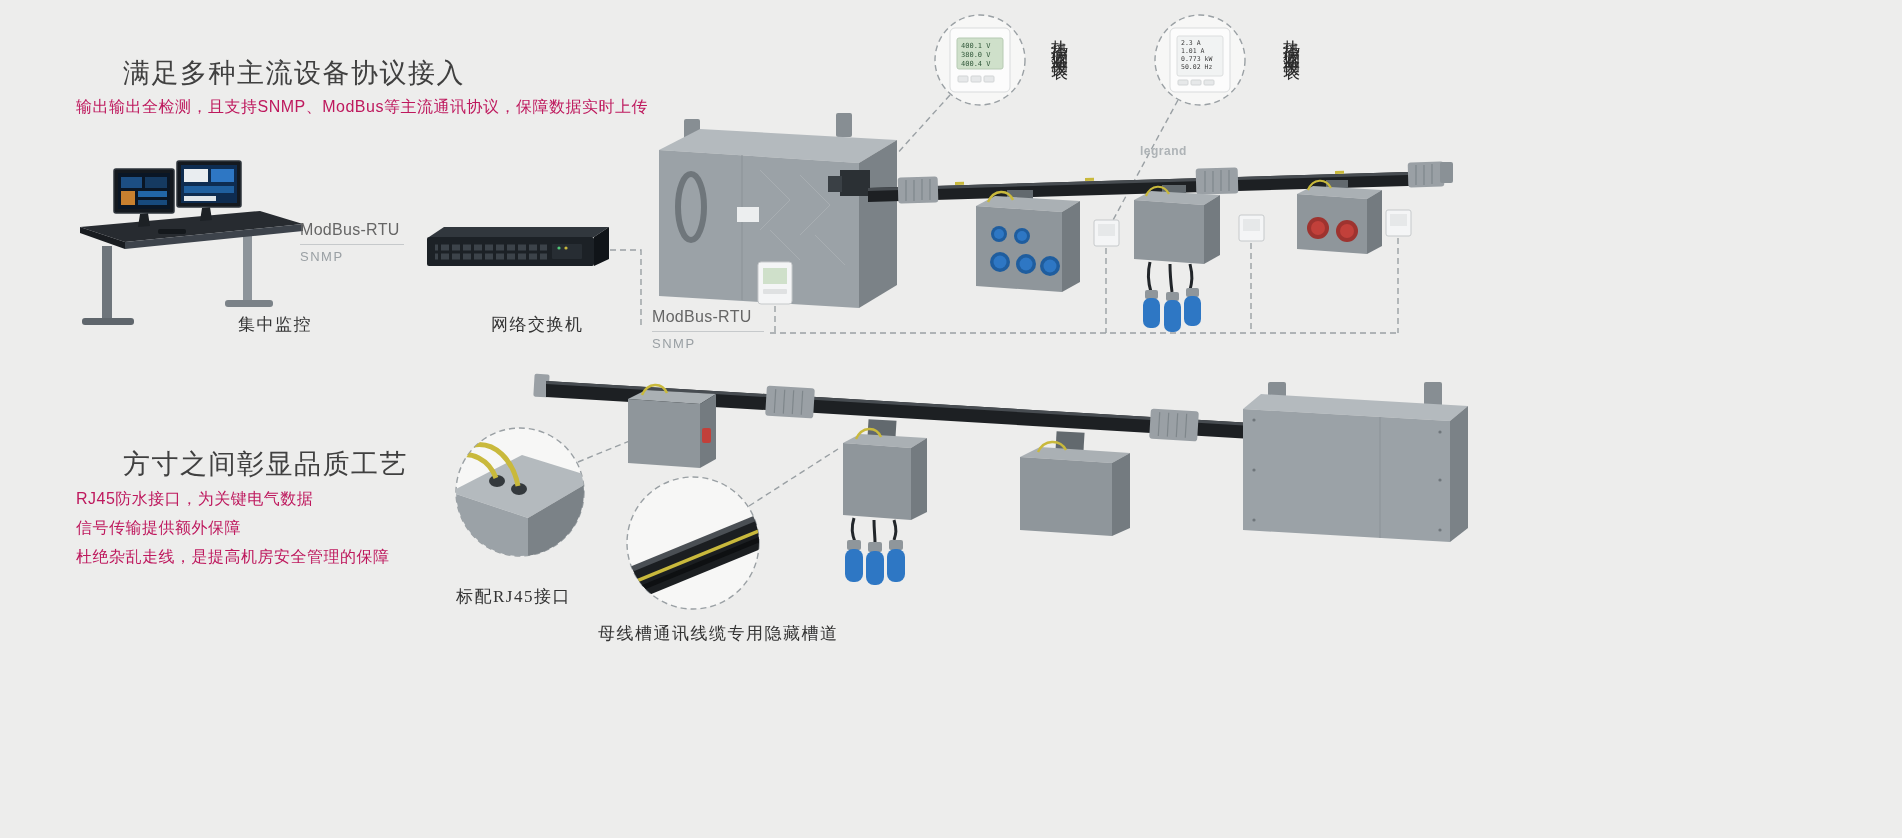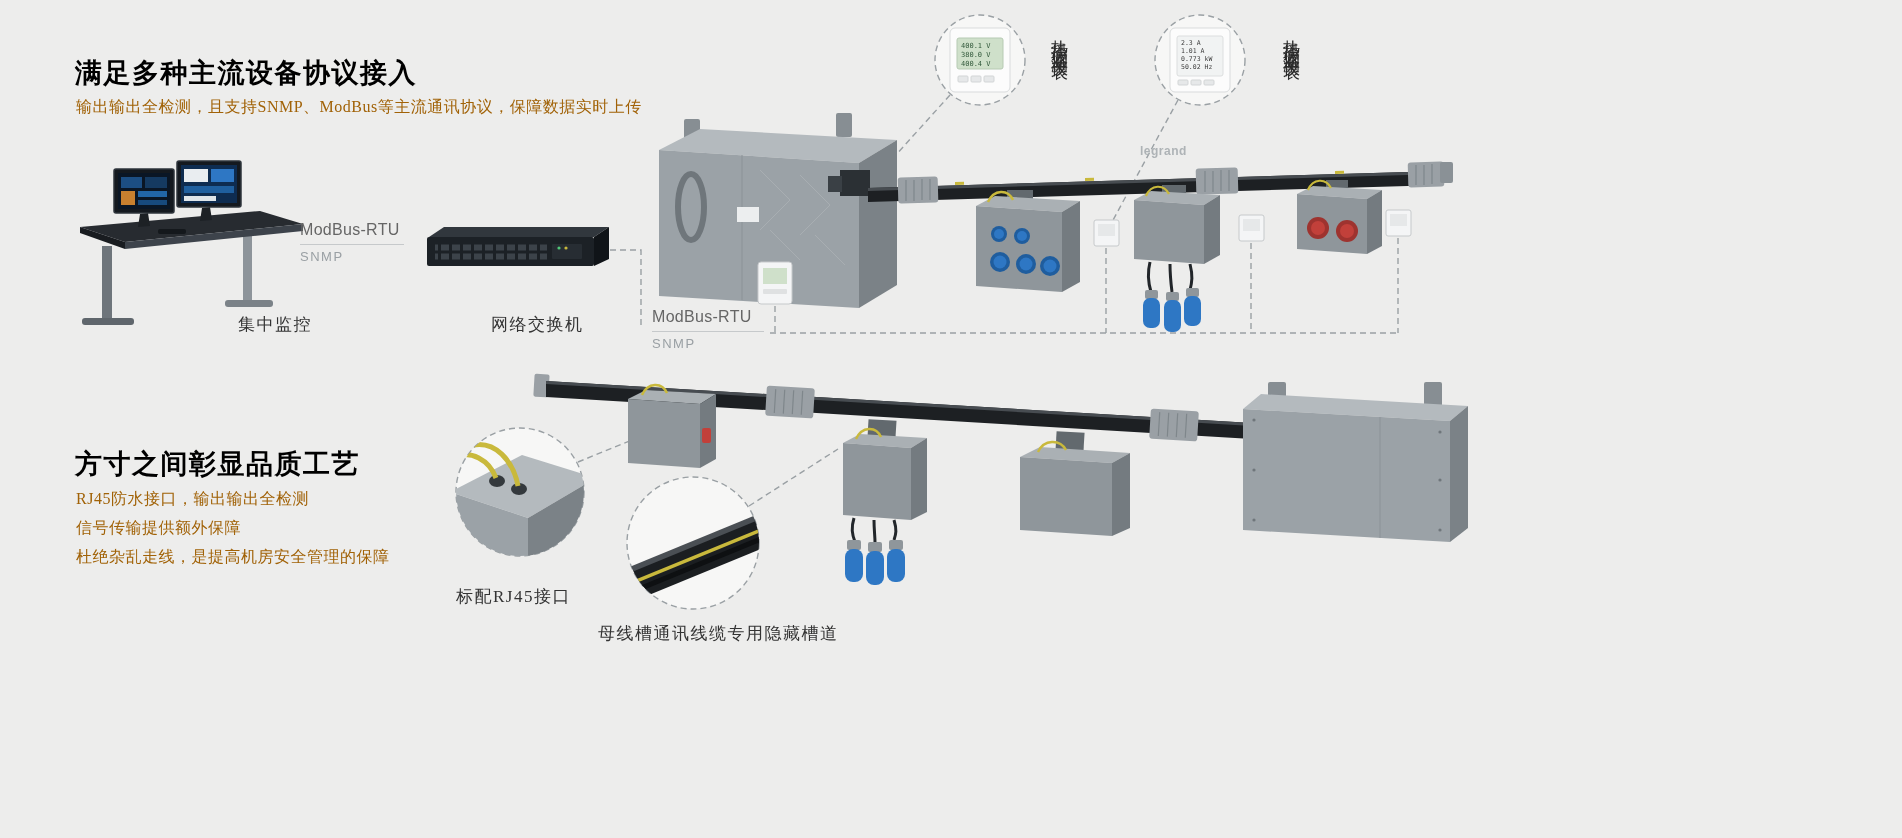--- a/index.html
+++ b/index.html
@@ -1,21 +1,21 @@
 <!DOCTYPE html>
 <html><head>
 <meta charset="utf-8">
 <style>
   * { margin:0; padding:0; box-sizing:border-box; }
   html,body { background:#ededec; }
   body { font-family:"Liberation Sans","DejaVu Sans",sans-serif; }
   .canvas { position:relative; width:1710px; height:838px; background:#ededec; overflow:hidden; }
   .layer { position:absolute; left:0; top:0; }
-  .title { position:absolute; font-size:27px; font-weight:bold; color:#000000; letter-spacing:1.5px; }
-  .sub { position:absolute; font-size:16px; color:#a16207; letter-spacing:.5px; white-space:nowrap;font-family:Liberation Serif, serif; }
+  .title { position:absolute; font-size:27px; font-weight:normal; color:#404040; letter-spacing:1.5px;margin-left:48px; }
+  .sub { position:absolute; font-size:16px; color:#be185d; letter-spacing:.5px; white-space:nowrap; }
   .cap { position:absolute; font-size:17px; color:#333; letter-spacing:1.5px; white-space:nowrap; }
   .proto { position:absolute; }
   .proto .p-main { font-size:16px; color:#666; letter-spacing:.3px; }
   .proto .p-line { border-top:1px solid #c6c9cb; margin:5px 0 4px; }
   .proto .p-sub { font-size:13px; color:#9aa0a4; letter-spacing:1.5px; }
   .vlabel { position:absolute; writing-mode:vertical-rl; font-size:17px; color:#2a2a2a; letter-spacing:4px; white-space:nowrap; }
   .brand { position:absolute; font-size:12px; font-weight:bold; color:#aeb3b6; letter-spacing:.5px; }
 </style>
 </head>
 <body>
@@ -353,20 +353,20 @@
     <div class="p-line"></div>
     <div class="p-sub">SNMP</div>
   </div>
 
   <div class="vlabel" style="left:1048px; top:26px; height:145px;">热插拔监测仪表</div>
   <div class="vlabel" style="left:1280px; top:26px; height:145px;">热插拔监测仪表</div>
 
   <div class="brand" style="left:1140px; top:144px;">legrand</div>
 
   <h1 class="title" style="left:75px; top:446px;">方寸之间彰显品质工艺</h1>
-  <p class="sub" style="left:76px; top:489px;">RJ45防水接口，输出输出全检测</p>
+  <p class="sub" style="left:76px; top:489px;">RJ45防水接口，为关键电气数据</p>
   <p class="sub" style="left:76px; top:518px;">信号传输提供额外保障</p>
   <p class="sub" style="left:76px; top:547px;">杜绝杂乱走线，是提高机房安全管理的保障</p>
 
   <div class="cap" style="left:456px; top:585px;font-family:Liberation Serif, serif;">标配RJ45接口</div>
   <div class="cap" style="left:598px; top:622px;">母线槽通讯线缆专用隐藏槽道</div>
 
 </div>
 
 </body></html>

